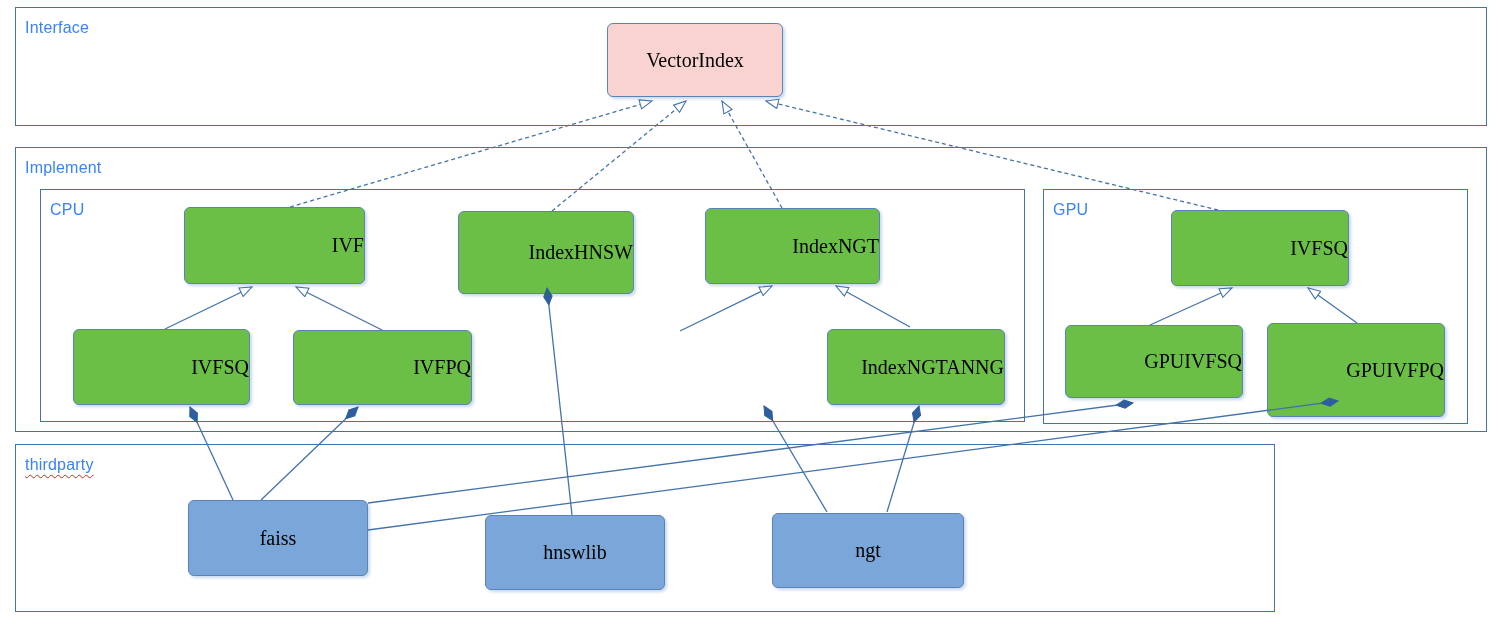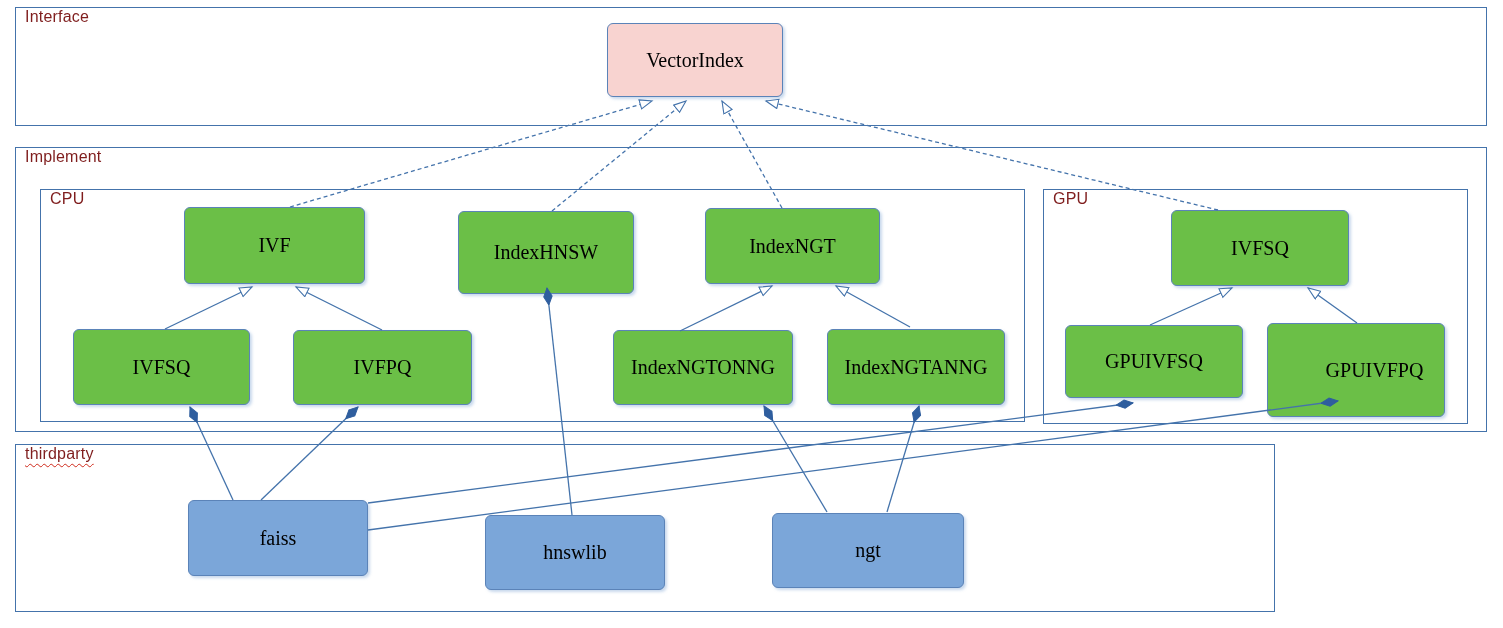--- a/index.html
+++ b/index.html
@@ -1,29 +1,29 @@
 <!DOCTYPE html>
 <html><head>
 <meta charset="utf-8">
 <style>
   html,body{margin:0;padding:0;background:#ffffff;}
   #canvas{
     position:relative;width:1503px;height:628px;background:#ffffff;
     font-family:"Liberation Sans",sans-serif;overflow:hidden;
   }
   .group{position:absolute;border:1.6px solid #4473ab;background:transparent;box-sizing:border-box;}
-  .glabel{position:absolute;top:0;left:9px;font-size:16px;color:#7f1d1d;letter-spacing:.2px;}
+  .glabel{position:absolute;top:11px;left:9px;font-size:16px;color:#3b82f6;letter-spacing:.2px;}
   .glabel.wavy{text-decoration:underline wavy #cf2a1b 1px;text-underline-offset:4px;}
   .node{
     position:absolute;display:flex;align-items:center;justify-content:center;
     border:1.5px solid #5b83b8;border-radius:6px;box-sizing:border-box;
     font-family:"Liberation Serif","DejaVu Serif",serif;font-size:20px;color:#000;
     box-shadow:2px 2px 3px rgba(120,160,210,.40);
   }
-  .node.green{background:#6bbf47;}
+  .node.green{background:#6bbf47;justify-content:flex-end;}
   .node.pink{background:#f8d3d0;}
   .node.blue{background:#7ba6d9;}
   #wires{position:absolute;left:0;top:0;pointer-events:none;z-index:5;}
   #wires .edge{pointer-events:visibleStroke;}
   .nodes-layer{position:absolute;left:0;top:0;width:100%;height:100%;z-index:2;}
 </style>
 </head>
 <body>
 
 <div id="canvas">
@@ -58,23 +58,20 @@
         <span>IndexNGT</span>
       </div>
       <div class="node green" style="left: 1171px; top: 210px; width: 178px; height: 76px;">
         <span>IVFSQ</span>
       </div>
       <div class="node green" style="left: 73px; top: 329px; width: 177px; height: 76px;">
         <span>IVFSQ</span>
       </div>
       <div class="node green" style="left: 293px; top: 330px; width: 179px; height: 75px;">
         <span>IVFPQ</span>
-      </div>
-      <div class="node green" style="left: 613px; top: 330px; width: 180px; height: 75px;">
-        <span>IndexNGTONNG</span>
       </div>
       <div class="node green" style="left: 827px; top: 329px; width: 178px; height: 76px;">
         <span>IndexNGTANNG</span>
       </div>
       <div class="node green" style="left: 1065px; top: 325px; width: 178px; height: 73px;">
         <span>GPUIVFSQ</span>
       </div>
       <div class="node green" style="left: 1267px; top: 323px; width: 178px; height: 94px; padding-left: 37px;">
         <span>GPUIVFPQ</span>
       </div>

